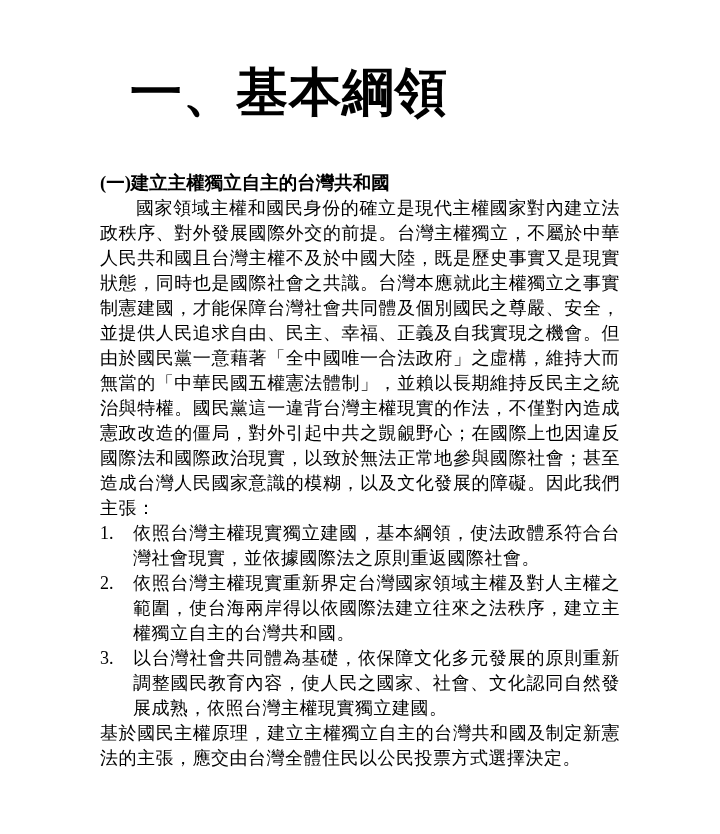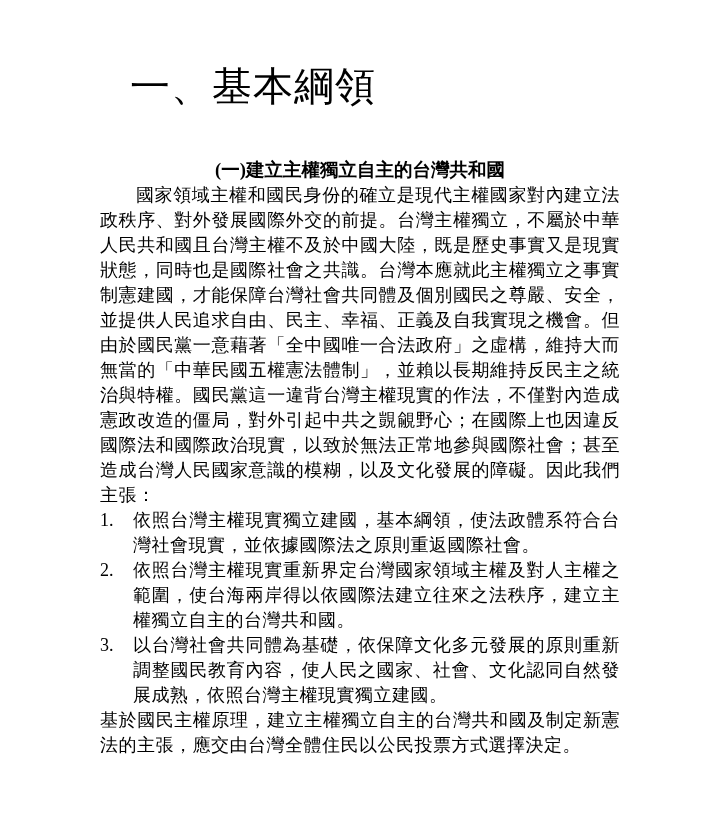--- a/index.html
+++ b/index.html
@@ -15,23 +15,23 @@
     overflow: hidden;
   }
   .doc-page {
     position: relative;
     width: 720px;
     height: 834px;
     background: #ffffff;
   }
   .doc-title {
     margin: 66px 0 0 130px;
-    font-size: 40px;
+    font-size: 52px;
     line-height: 1.05;
-    font-weight: normal;
+    font-weight: bold;
     letter-spacing: 1px;
     white-space: nowrap;
   }
   .doc-subtitle {
     margin: 21px 0 0 177px;
     font-size: 27px;
     line-height: 1.05;
     font-weight: bold;
     white-space: nowrap;
   }
@@ -39,21 +39,21 @@
     width: 520px;
     margin: 50px 0 0 100px;
     font-size: 18px;
     line-height: 25px;
     text-align: justify;
     text-justify: inter-character;
   }
   .section-heading {
     font-weight: bold;
     font-size: 18.5px;
-    text-align: center;
+    text-align: left;
     white-space: nowrap;
   }
   .section-paragraph {
     font-weight: normal;
     text-indent: 2em;
     letter-spacing: 0.5px;
   }
   .claims-list {
     font-weight: normal;
   }

